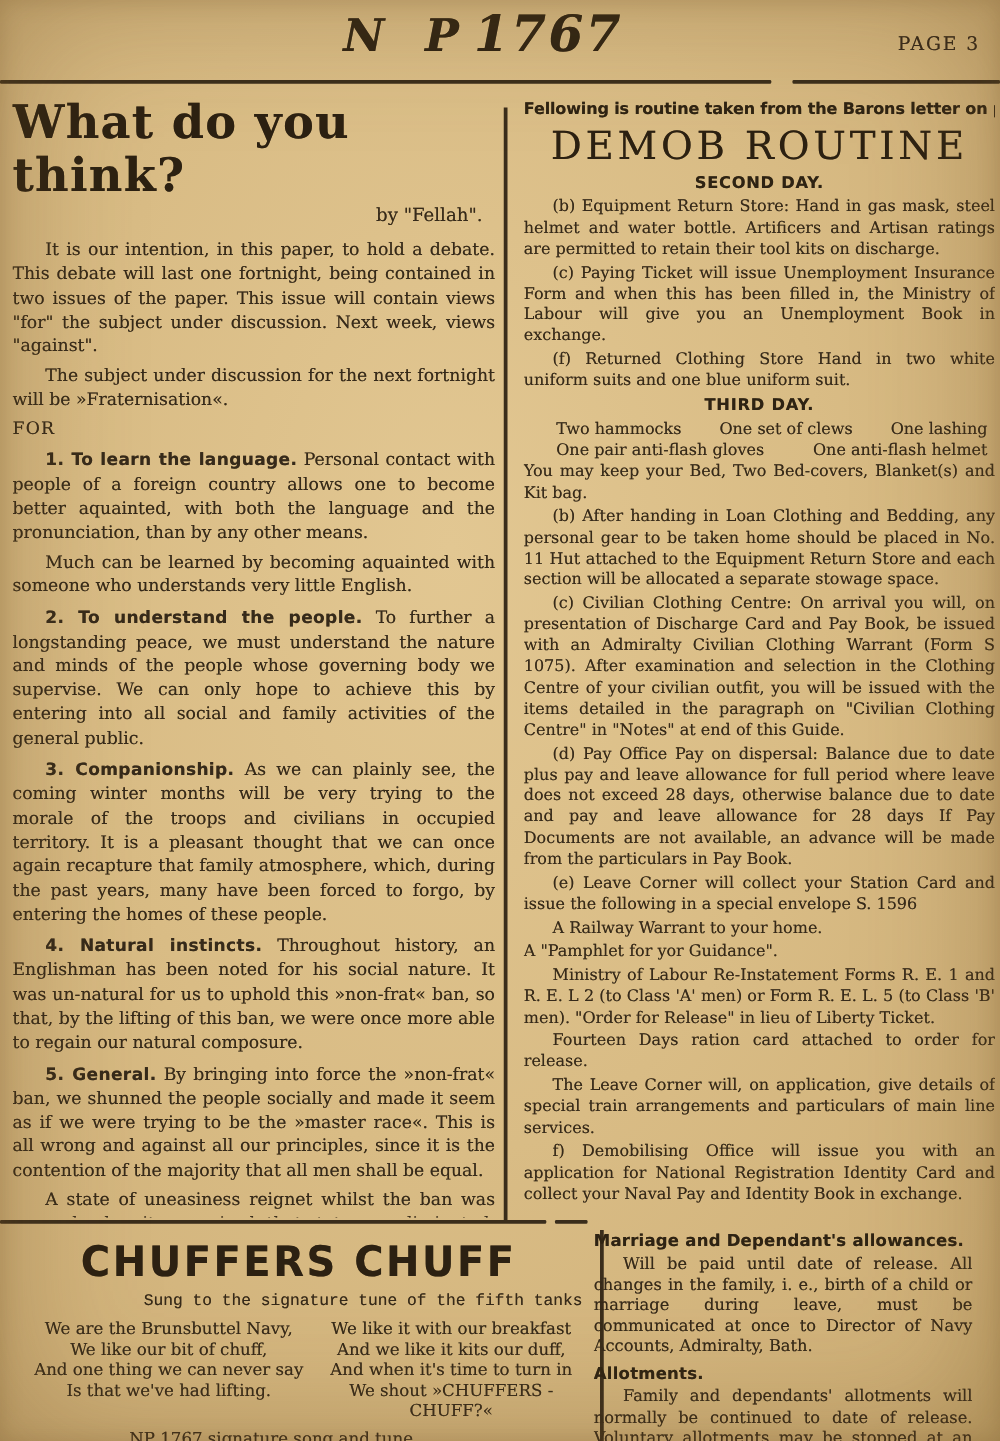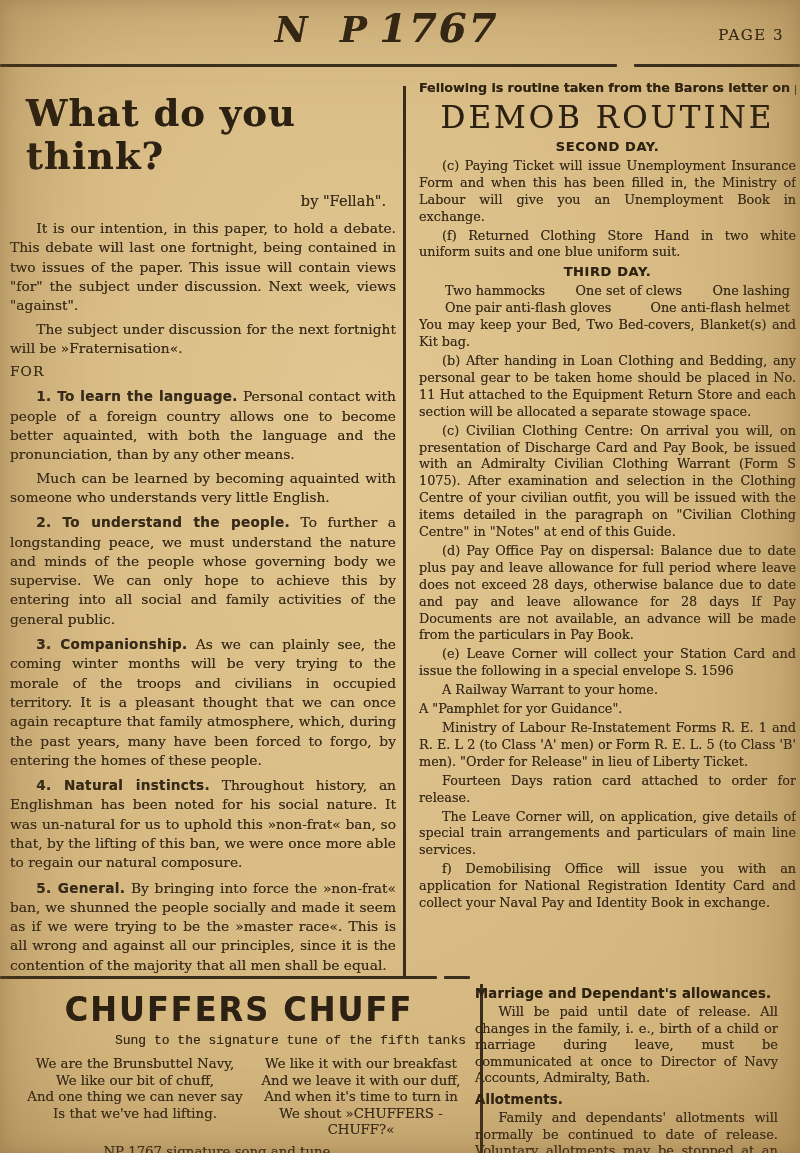--- a/index.html
+++ b/index.html
@@ -33,21 +33,21 @@
   
   .vrule-main{ position:absolute; left:403px; top:86px; width:2.5px; height:890px; background:#3a2d1b;}
   .vrule-bottom{ position:absolute; left:480px; top:984px; width:2.5px; height:169px; background:#3a2d1b;}
   .rule-c{ top:976px; left:0; width:437px;}
   .rule-d{ top:976px; left:444px; width:26px;}
 
   
   .col-left{ position:absolute; left:10px; top:76px; width:386px; height:898px; overflow:hidden;}
   .lt-title{
     font-family:"DejaVu Serif",serif; font-weight:bold; font-size:37px; line-height:1.15;
-    letter-spacing:1px; color:#2c2112; margin:16px;
+    letter-spacing:1px; color:#2c2112; margin:0;
   }
   .lt-byline{ text-align:right; padding-right:10px; font-size:14.5px; margin-top:4px; margin-bottom:10px;}
   .col-left p{ margin:0 0 4px 0; font-size:13.8px; line-height:19.3px; text-align:justify;}
   .col-left p.ind{ text-indent:1.9em;}
   .for-line{ font-size:15.5px; letter-spacing:1px; margin:4px 0 4px 0 !important; text-indent:0 !important;}
   .lead{ font-family:"DejaVu Sans","Liberation Sans",sans-serif; font-weight:bold; font-size:13.6px; letter-spacing:.3px;}
   .item{ margin-top:6px !important;}
 
   
   .col-right{ position:absolute; left:419px; top:80px; width:377px; height:896px; overflow:hidden;}
@@ -115,20 +115,21 @@
     <p class="ind item"><span class="lead">3. Companionship.</span> <span>As we can plainly see, the coming winter months will be very trying to the morale of the troops and civilians in occupied territory. It is a pleasant thought that we can once again recapture that family atmosphere, which, during the past years, many have been forced to forgo, by entering the homes of these people.</span></p>
     <p class="ind item"><span class="lead">4. Natural instincts.</span> <span>Throughout history, an Englishman has been noted for his social nature. It was un-natural for us to uphold this »non-frat« ban, so that, by the lifting of this ban, we were once more able to regain our natural composure.</span></p>
     <p class="ind item"><span class="lead">5. General.</span> <span>By bringing into force the »non-frat« ban, we shunned the people socially and made it seem as if we were trying to be the »master race«. This is all wrong and against all our principles, since it is the contention of the majority that all men shall be equal.</span></p>
     <p class="ind">A state of uneasiness reignet whilst the ban was on, and, when it was raised, that state was eliminated, and caused the people to trust us more, and thus made the work of the Military Government so much easier.</p>
   </div>
 
   <div class="col-right ink">
     <p class="kicker">Fellowing is routine taken from the Barons letter on page 4</p>
     <div class="demob-title">DEMOB ROUTINE</div>
     <div class="day-head">SECOND DAY.</div>
+    <p class="ind">(b) Equipment Return Store: Hand in gas mask, steel helmet and water bottle. Artificers and Artisan ratings are permitted to retain their tool kits on discharge.</p>
     <p class="ind">(c) Paying Ticket will issue Unemployment Insurance Form and when this has been filled in, the Ministry of Labour will give you an Unemployment Book in exchange.</p>
     <p class="ind">(f) Returned Clothing Store Hand in two white uniform suits and one blue uniform suit.</p>
     <div class="day-head">THIRD DAY.</div>
     <div class="gear-row">
       <span>Two hammocks</span>
       <span>One set of clews</span>
       <span>One lashing</span>
     </div>
     <div class="gear-row">
       <span>One pair anti-flash gloves</span>
@@ -153,21 +154,21 @@
     <div class="ch-sub">Sung to the signature tune of the fifth tanks</div>
     <div class="verses">
       <div class="verse verse-1">
         <div>We are the Brunsbuttel Navy,</div>
         <div>We like our bit of chuff,</div>
         <div>And one thing we can never say</div>
         <div>Is that we've had lifting.</div>
       </div>
       <div class="verse verse-2">
         <div>We like it with our breakfast</div>
-        <div>And we leave it with our duff,</div>
+        <div>And we like it kits our duff,</div>
         <div>And when it's time to turn in</div>
         <div>We shout »CHUFFERS - CHUFF?«</div>
       </div>
     </div>
     <div class="ch-footer">NP 1767 signature song and tune.</div>
   </div>
 
   <div class="col-br ink">
     <div class="br-head">Marriage and Dependant's allowances.</div>
     <p>Will be paid until date of release. All changes in the family, i. e., birth of a child or marriage during leave, must be communicated at once to Director of Navy Accounts, Admiralty, Bath.</p>

